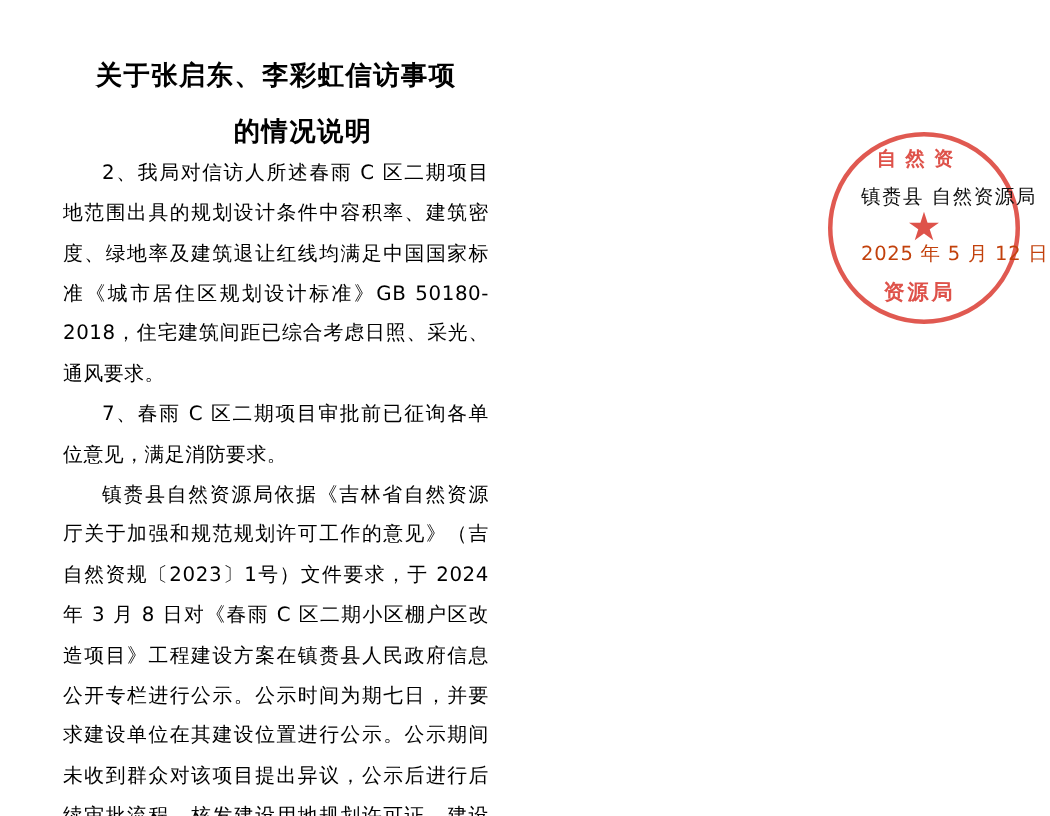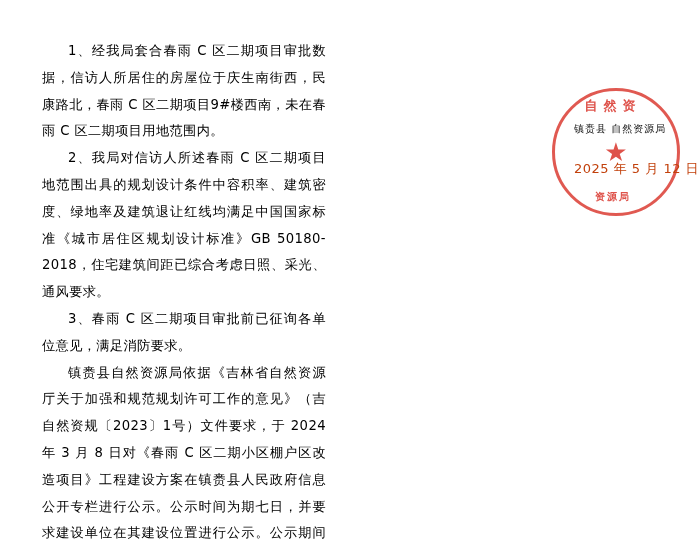--- a/index.html
+++ b/index.html
@@ -104,52 +104,55 @@
     font-weight: bold;
     opacity: 0.85;
   }
   .seal-top-text {
     top: 9px;
     font-size: 13px;
     letter-spacing: 6px;
   }
   .seal-bottom-text {
     bottom: 12px;
-    font-size: 10px;
+    font-size: 14px;
     letter-spacing: 2px;
   }
   .signature-org {
     position: absolute;
     left: 222px;
     top: 122px;
-    font-size: 10px;
+    font-size: 13px;
     letter-spacing: 1px;
     color: #111;
     white-space: nowrap;
   }
   .signature-date {
     position: absolute;
     left: 222px;
     top: 160px;
     font-size: 13px;
     letter-spacing: 0.5px;
     color: #c2410c;
     white-space: nowrap;
   }
 </style>
 </head>
 <body>
 
 <div class="page">
 
   <div class="col col-left">
+    <div class="doc-title">
+      <span>关于张启东、李彩虹信访事项</span>
+      <span class="line2">的情况说明</span>
+    </div>
 
-    <p class="para first-block">1、经我局套合春雨 C 区二期项目审批数据，信访人所居住的房屋位于庆生南街西，民康路北，春雨 C 区二期项目9#楼西南，未在春雨 C 区二期项目用地范围内。</p>
     <p class="para">2、我局对信访人所述春雨 C 区二期项目地范围出具的规划设计条件中容积率、建筑密度、绿地率及建筑退让红线均满足中国国家标准《城市居住区规划设计标准》GB 50180-2018，住宅建筑间距已综合考虑日照、采光、通风要求。</p>
-    <p class="para">3、春雨 C 区二期项目审批前已征询各单位意见，满足消防要求。</p>
+    <p class="para">7、春雨 C 区二期项目审批前已征询各单位意见，满足消防要求。</p>
     <p class="para">镇赉县自然资源局依据《吉林省自然资源厅关于加强和规范规划许可工作的意见》（吉自然资规〔2023〕1号）文件要求，于 2024 年 3 月 8 日对《春雨 C 区二期小区棚户区改造项目》工程建设方案在镇赉县人民政府信息公开专栏进行公示。公示时间为期七日，并要求建设单位在其建设位置进行公示。公示期间未收到群众对该项目提出异议，公示后进行后续审批流程。核发建设用地规划许可证、建设工程规</p>
   </div>
 
   <div class="col col-right">
 
     <div class="seal-wrap">
       <div class="seal"></div>
       <div class="seal-top-text">自然资</div>
       <div class="seal-star">★</div>
       <div class="seal-bottom-text">资源局</div>

